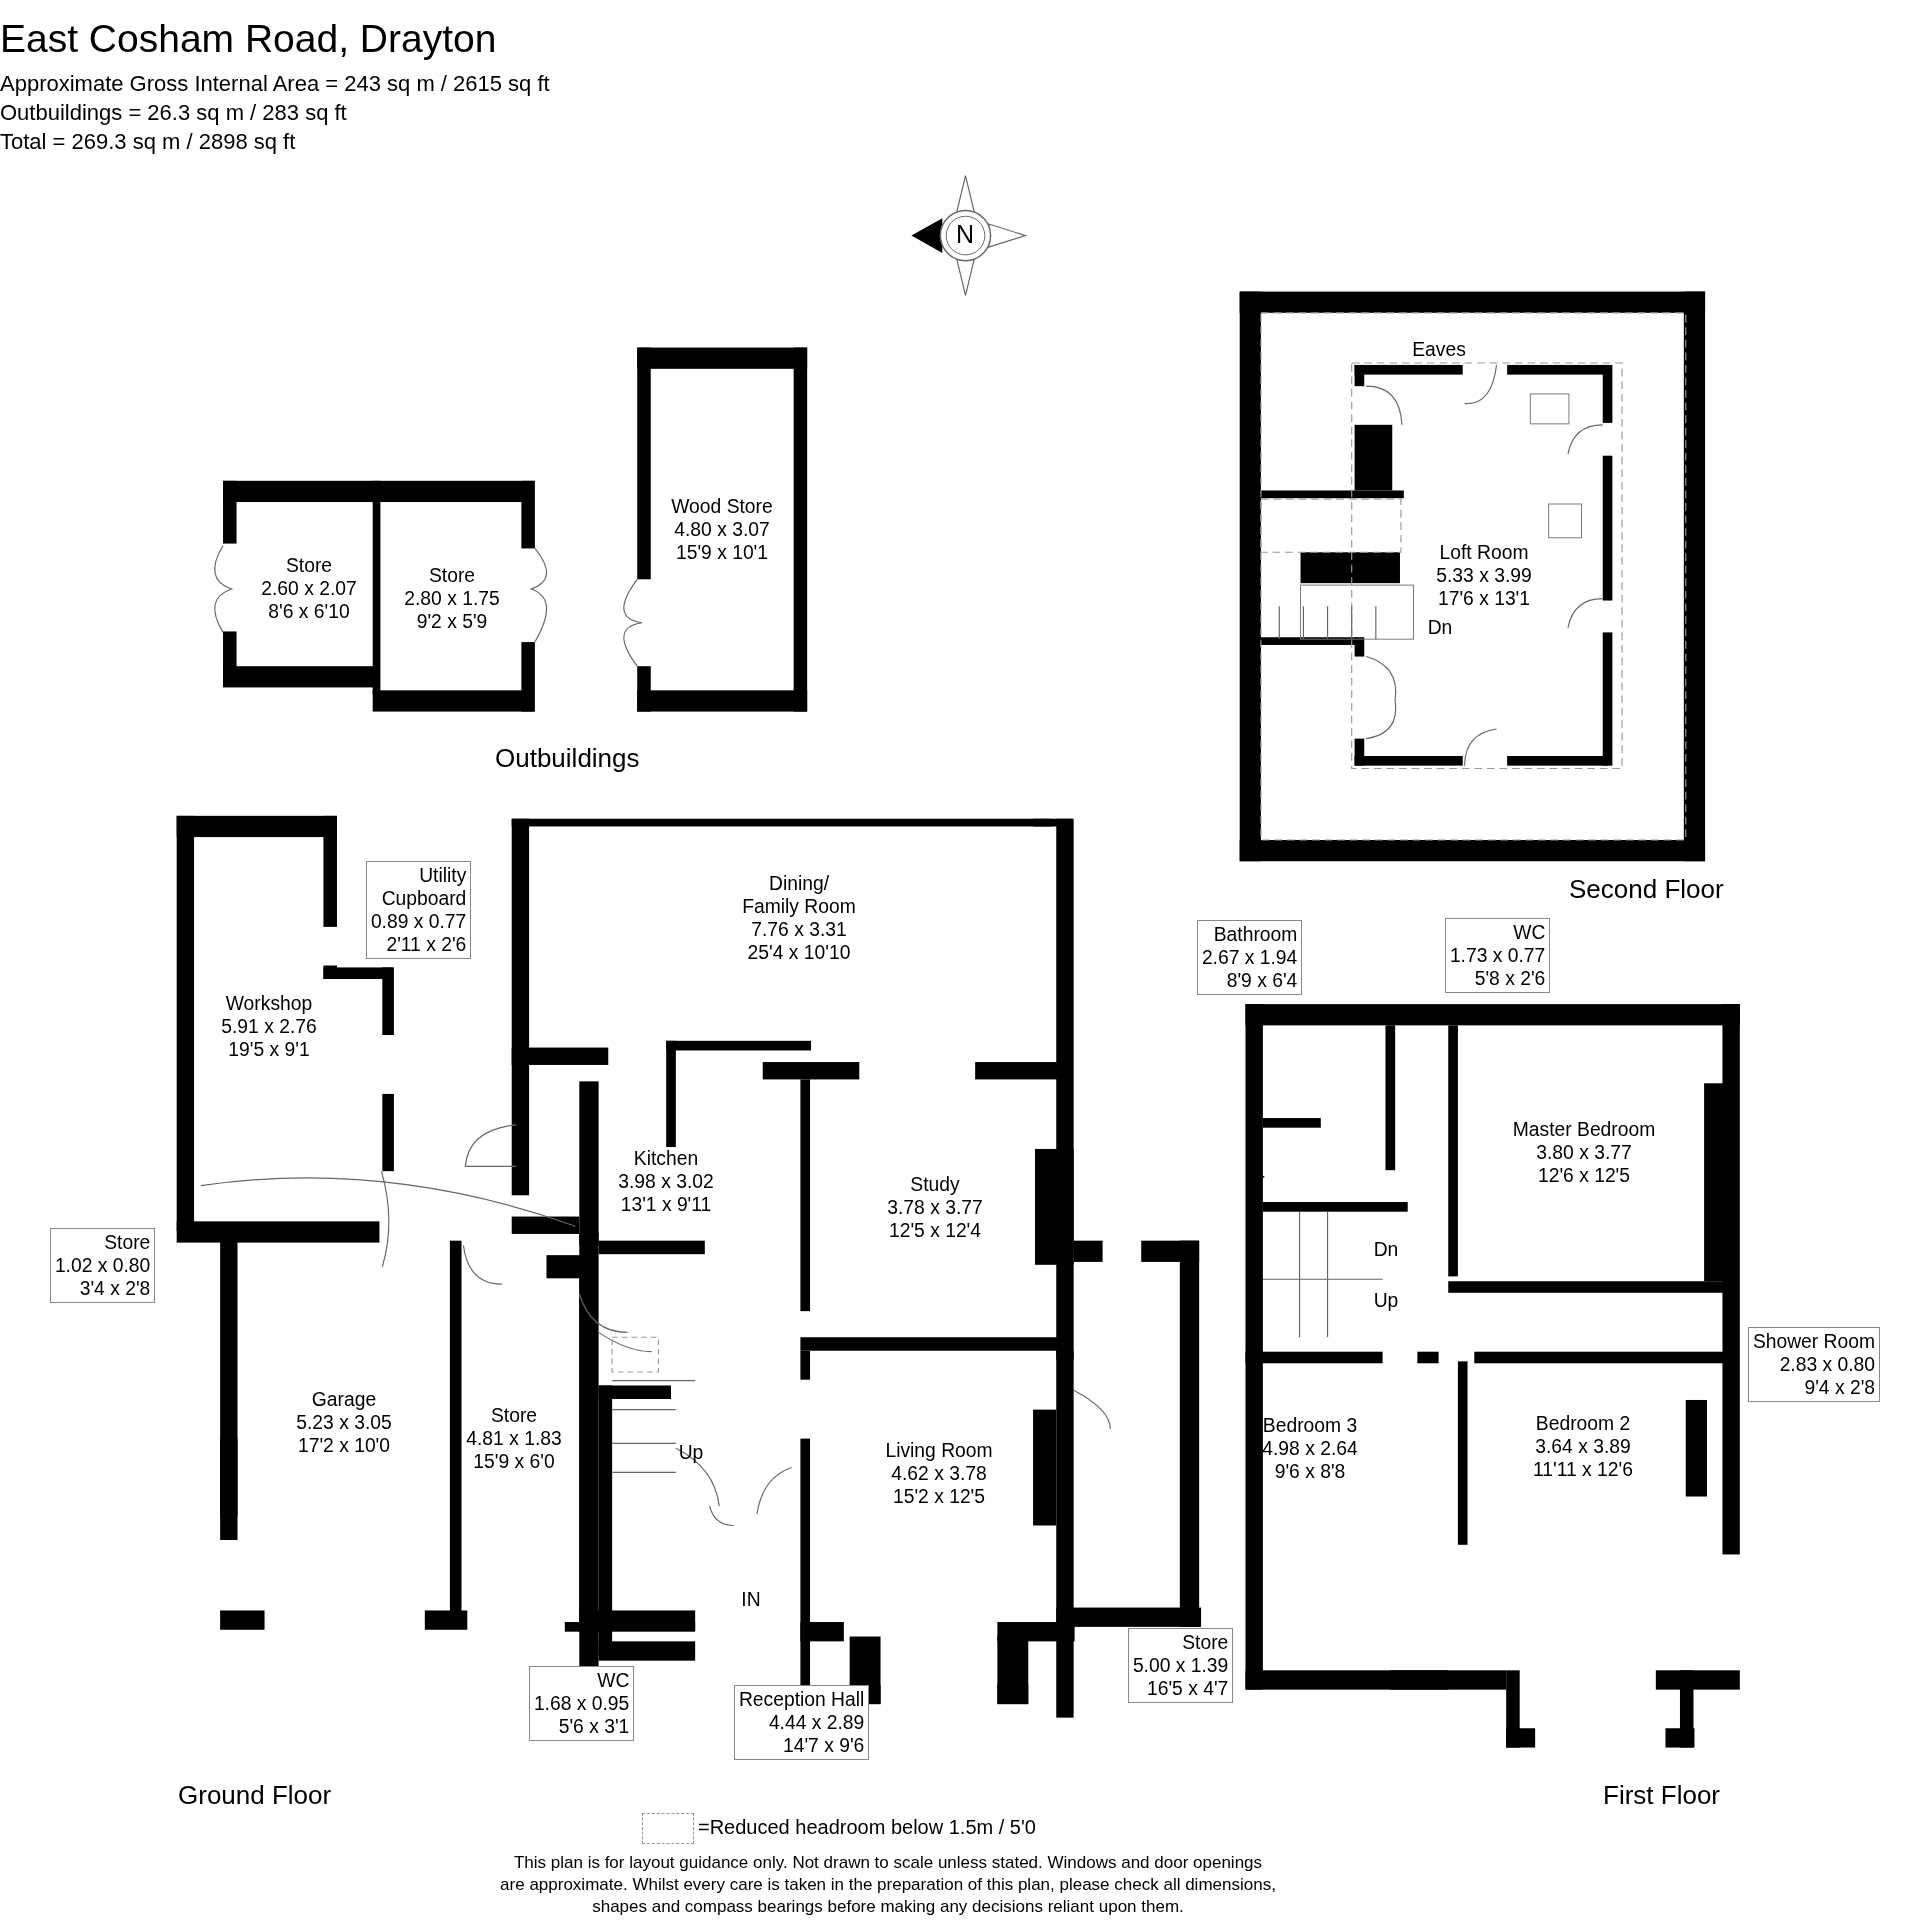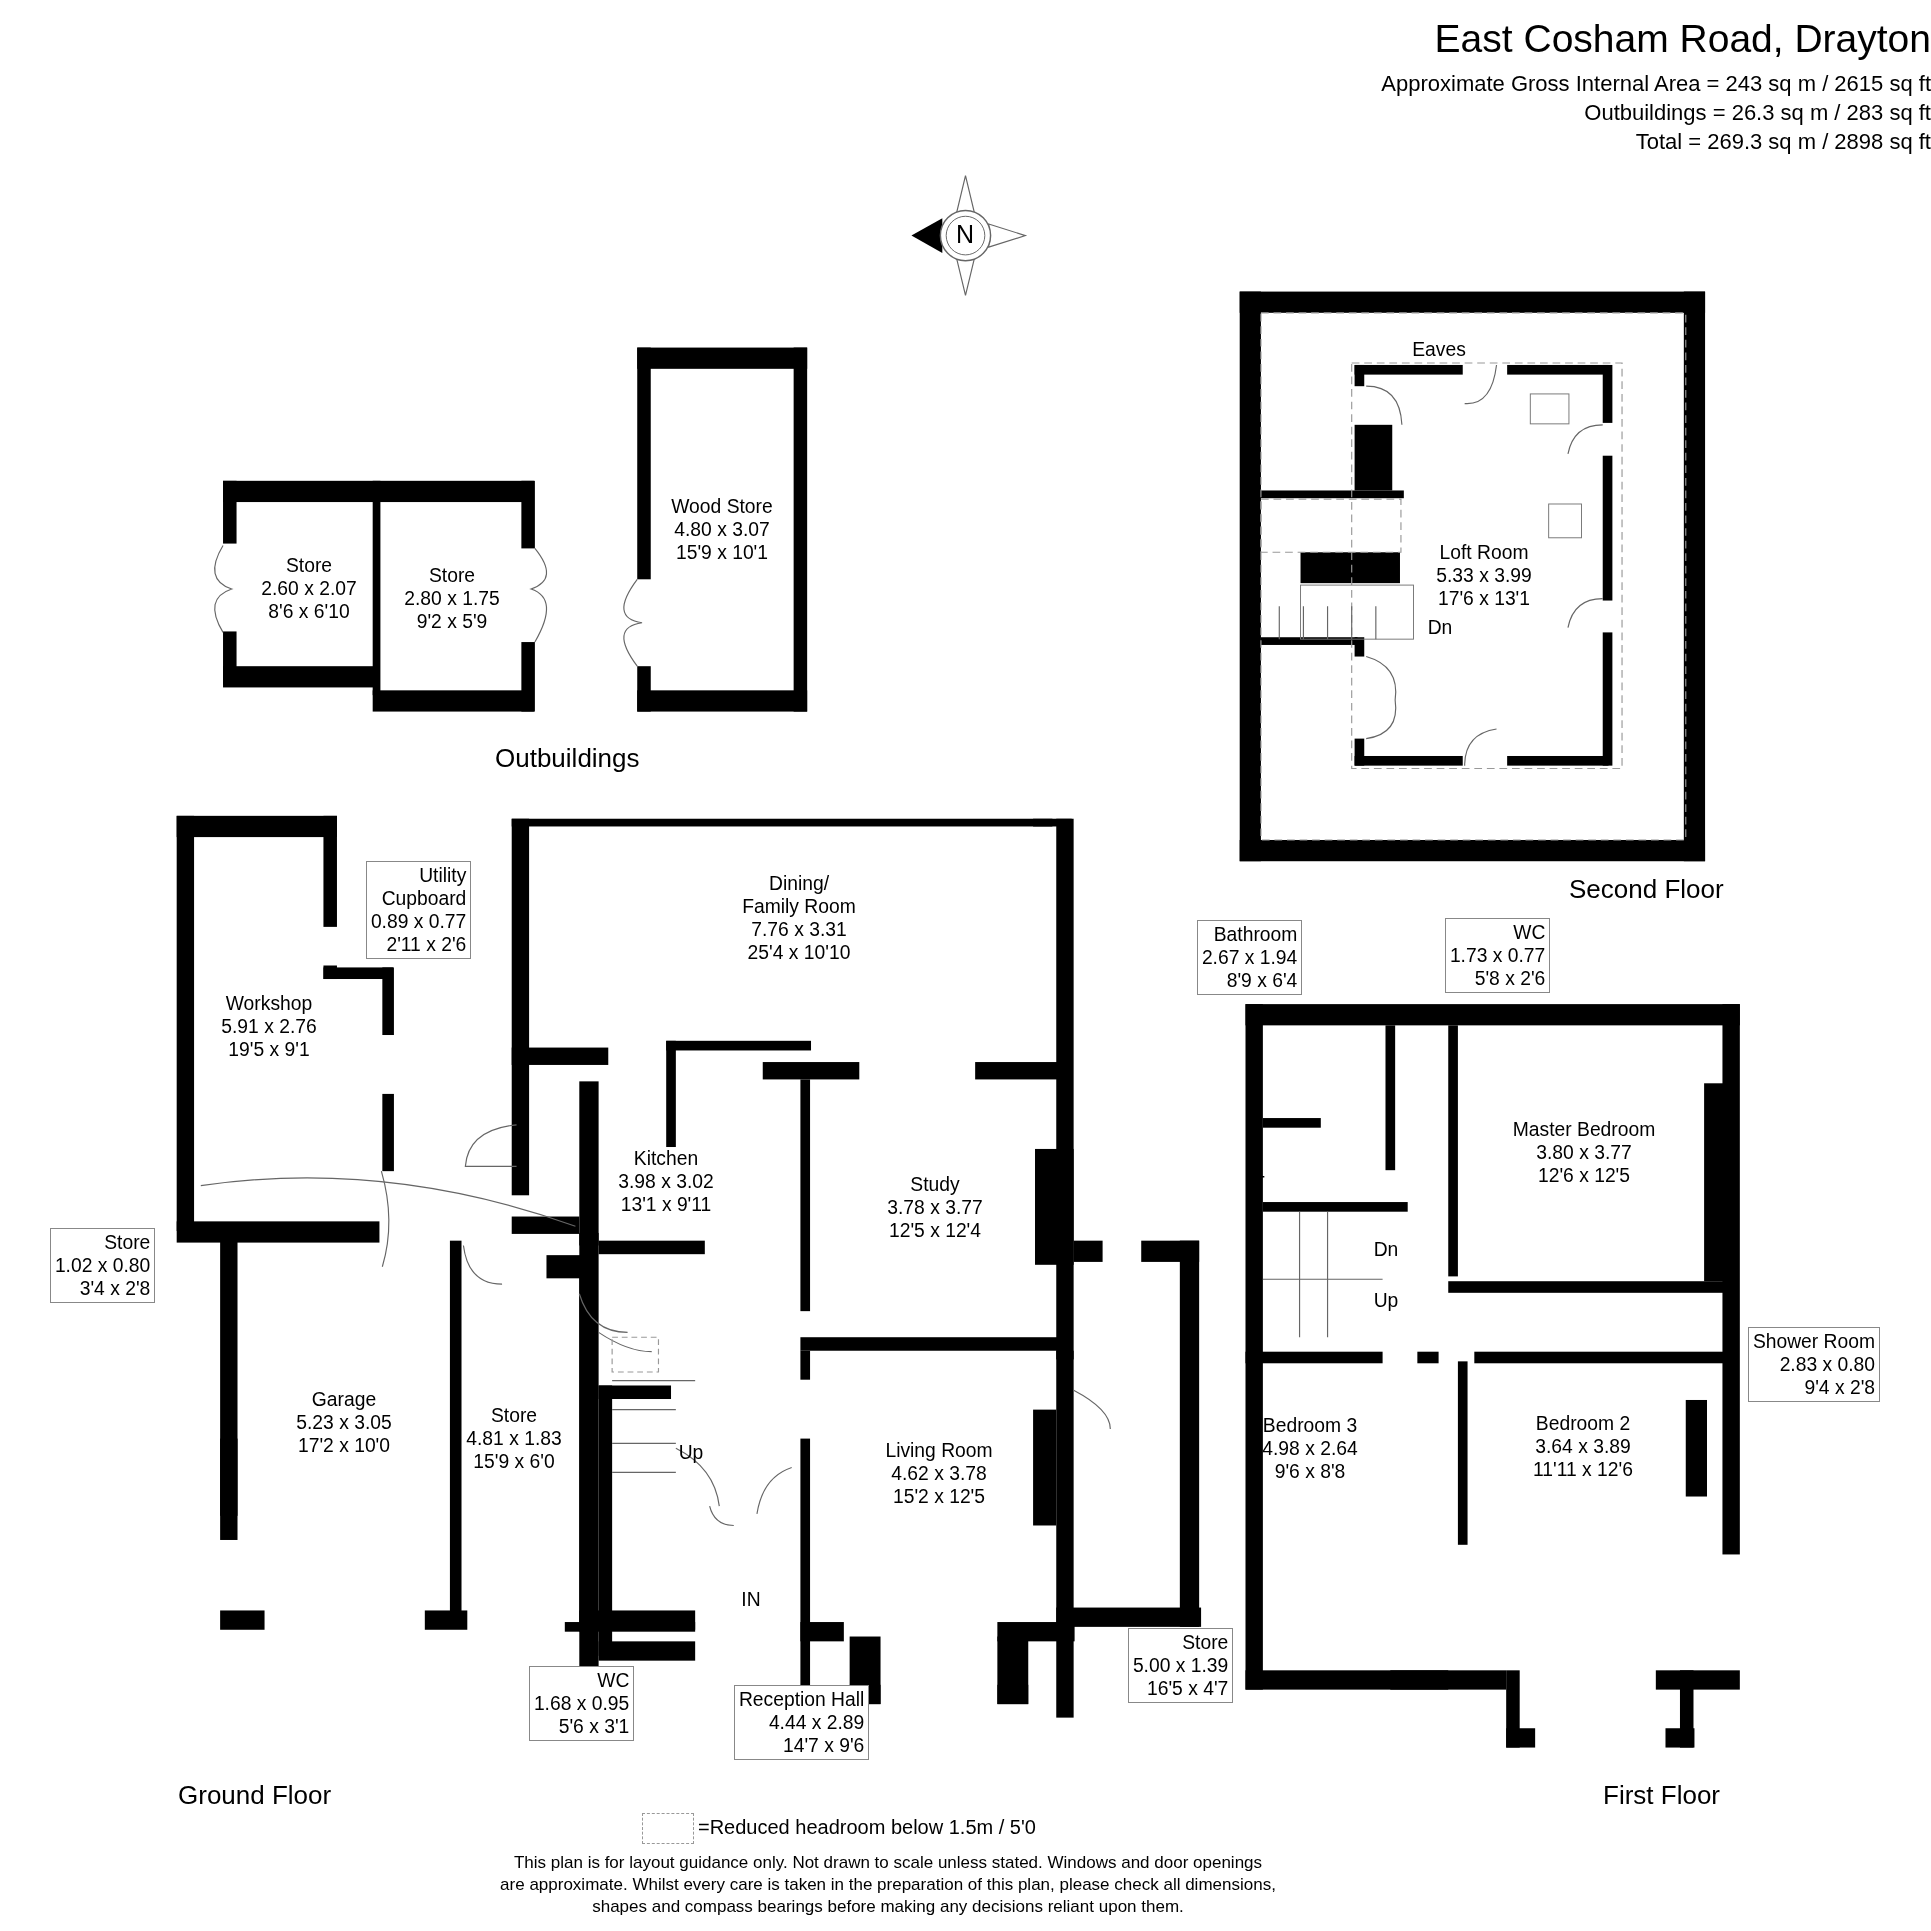--- a/index.html
+++ b/index.html
@@ -1,20 +1,20 @@
 <!DOCTYPE html>
 <html><head>
 <meta charset="utf-8">
 <style>
   html, body { margin:0; padding:0; background:#ffffff; }
   body { width:1931px; height:1931px; position:relative; overflow:hidden;
          font-family:"Liberation Sans", sans-serif; color:#000; }
   .abs { position:absolute; }
-  .title { left:0; width:1931px; text-align:right; top:17.4px; font-size:39px; }
-  .sub { left:0; width:1931px; text-align:right; font-size:22px; }
+  .title { left:0; width:1931px; text-align:left; top:17.4px; font-size:39px; }
+  .sub { left:0; width:1931px; text-align:left; font-size:22px; }
   .plan-svg { position:absolute; left:0; top:0; width:1931px; height:1931px; }
   .lbl { position:absolute; text-align:center; font-size:19.3px; line-height:23px; transform:translateX(-50%); white-space:nowrap; }
   .boxlbl { position:absolute; text-align:right; font-size:19.3px; line-height:23px; border:1.4px solid #888; background:#fff; padding:1.9px 3.9px; white-space:nowrap; }
   .floor { position:absolute; font-size:26px; }
   .legend { position:absolute; left:0; width:1678px; text-align:center; top:1813px; font-size:20px; }
   .legend .sq { display:inline-block; width:50px; height:29px; border:1.4px dashed #999; vertical-align:middle; margin-right:3.9px; }
   .disc { position:absolute; left:0; width:1776px; text-align:center; top:1852px; font-size:17px; line-height:22px; }
 </style>
 </head>
 <body>

